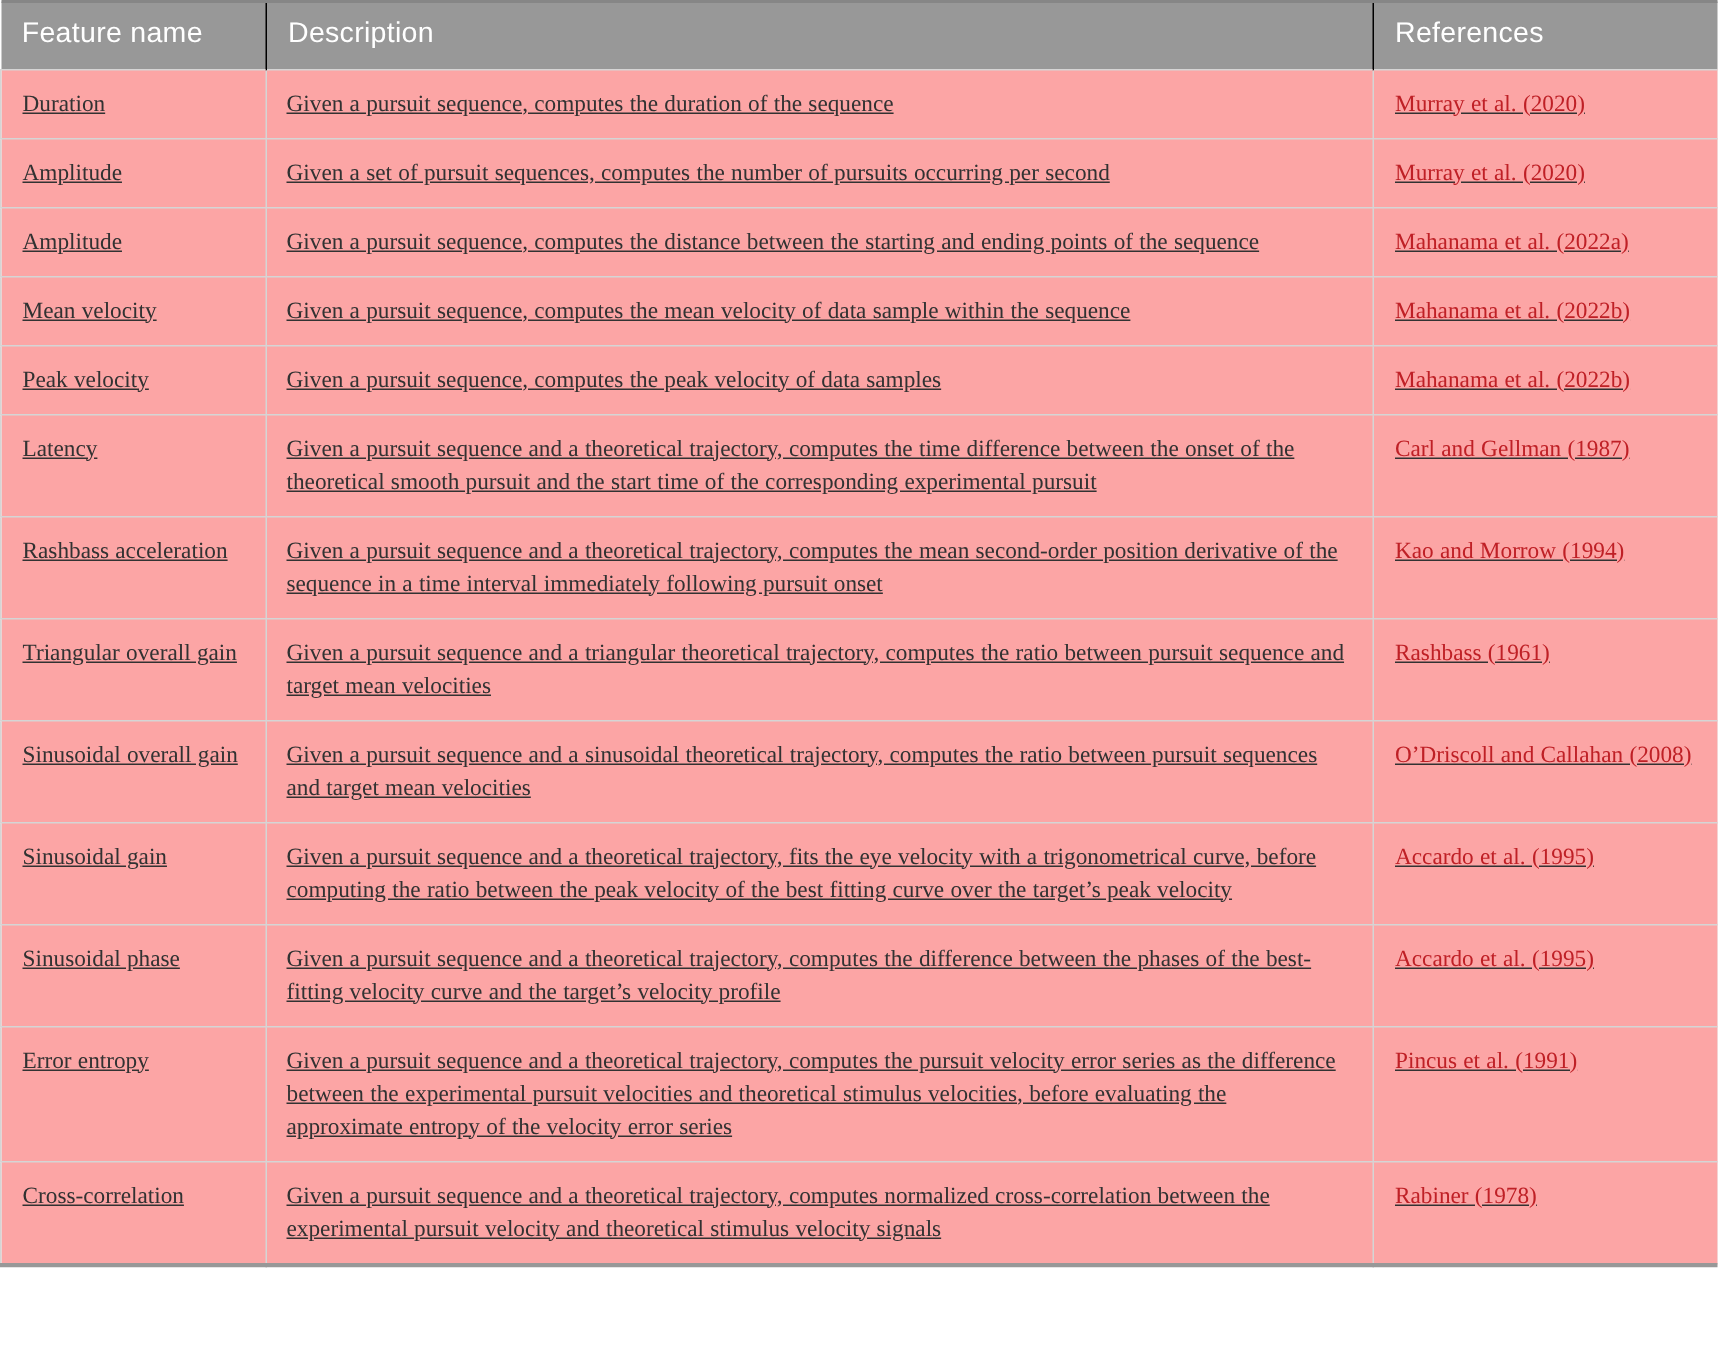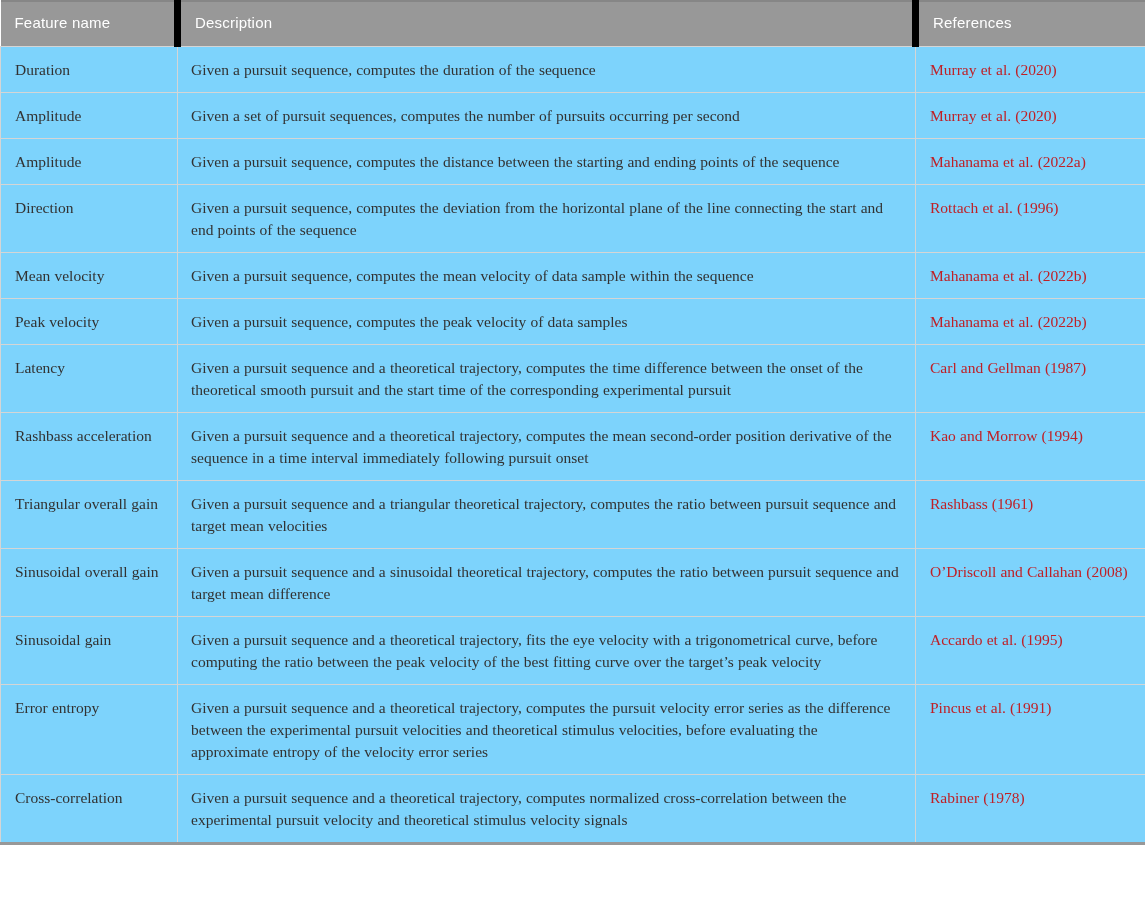--- a/index.html
+++ b/index.html
@@ -23,40 +23,41 @@
     table-layout: fixed;
     border-bottom: 3px solid var(--outer-bar);
   }
   col.c-feature { width: 177px; }
   col.c-desc    { width: 738px; }
   col.c-ref     { width: 230px; }
   thead th {
     background: var(--header-bg);
     color: var(--header-text);
     font-family: "Liberation Sans", sans-serif;
-    font-size: 15px;
+    font-size: 19px;
     font-weight: 400;
     letter-spacing: 0.2px;
     text-align: left;
     vertical-align: middle;
     height: 45px;
     padding: 2px 14px 4px 14px;
     border-top: 2px solid var(--header-top);
   }
-  thead th + th { border-left: 7px solid #000000; }
+  thead th + th { border-left: 1px solid #000000; }
   tbody td {
     font-family: "Liberation Serif", "DejaVu Serif", serif;
     font-size: 15.5px;
     line-height: 22px;
     color: var(--body-text);
     vertical-align: top;
     padding: 12px 13px 11px 14px;
     border: 1px solid var(--divider);
-    background: #7dd3fc;
+    background: #fca5a5;
     word-spacing: 0.3px;
+    text-decoration: underline;
   }
   tbody td.feature { padding-left: 14px; }
   tbody td.desc { padding-left: 13px; padding-right: 16px; }
   tbody td.ref a {
     color: var(--ref-color);
     text-decoration: none;
     cursor: pointer;
   }
   
   tbody tr td { height: 46px; }
@@ -95,27 +96,20 @@
   </tr>
 
   <tr>
     <td class="feature">Amplitude</td>
     <td class="desc">Given a pursuit sequence, computes the distance between the starting and ending points of the sequence</td>
     <td class="ref">
       <a>Mahanama et al. (2022a)</a>
     </td>
   </tr>
 
-  <tr>
-    <td class="feature">Direction</td>
-    <td class="desc">Given a pursuit sequence, computes the deviation from the horizontal plane of the line connecting the start and end points of the sequence</td>
-    <td class="ref">
-      <a>Rottach et al. (1996)</a>
-    </td>
-  </tr>
 
   <tr>
     <td class="feature">Mean velocity</td>
     <td class="desc">Given a pursuit sequence, computes the mean velocity of data sample within the sequence</td>
     <td class="ref">
       <a>Mahanama et al. (2022b)</a>
     </td>
   </tr>
 
   <tr>
@@ -145,34 +139,41 @@
   <tr>
     <td class="feature">Triangular overall gain</td>
     <td class="desc">Given a pursuit sequence and a triangular theoretical trajectory, computes the ratio between pursuit sequence and target mean velocities</td>
     <td class="ref">
       <a>Rashbass (1961)</a>
     </td>
   </tr>
 
   <tr>
     <td class="feature">Sinusoidal overall gain</td>
-    <td class="desc">Given a pursuit sequence and a sinusoidal theoretical trajectory, computes the ratio between pursuit sequence and target mean difference</td>
+    <td class="desc">Given a pursuit sequence and a sinusoidal theoretical trajectory, computes the ratio between pursuit sequences and target mean velocities</td>
     <td class="ref">
       <a>O’Driscoll and Callahan (2008)</a>
     </td>
   </tr>
 
   <tr>
     <td class="feature">Sinusoidal gain</td>
     <td class="desc">Given a pursuit sequence and a theoretical trajectory, fits the eye velocity with a trigonometrical curve, before computing the ratio between the peak velocity of the best fitting curve over the target’s peak velocity</td>
     <td class="ref">
       <a>Accardo et al. (1995)</a>
     </td>
   </tr>
 
+  <tr>
+    <td class="feature">Sinusoidal phase</td>
+    <td class="desc">Given a pursuit sequence and a theoretical trajectory, computes the difference between the phases of the best-fitting velocity curve and the target’s velocity profile</td>
+    <td class="ref">
+      <a>Accardo et al. (1995)</a>
+    </td>
+  </tr>
 
   <tr>
     <td class="feature">Error entropy</td>
     <td class="desc">Given a pursuit sequence and a theoretical trajectory, computes the pursuit velocity error series as the difference between the experimental pursuit velocities and theoretical stimulus velocities, before evaluating the approximate entropy of the velocity error series</td>
     <td class="ref">
       <a>Pincus et al. (1991)</a>
     </td>
   </tr>
 
   <tr>

